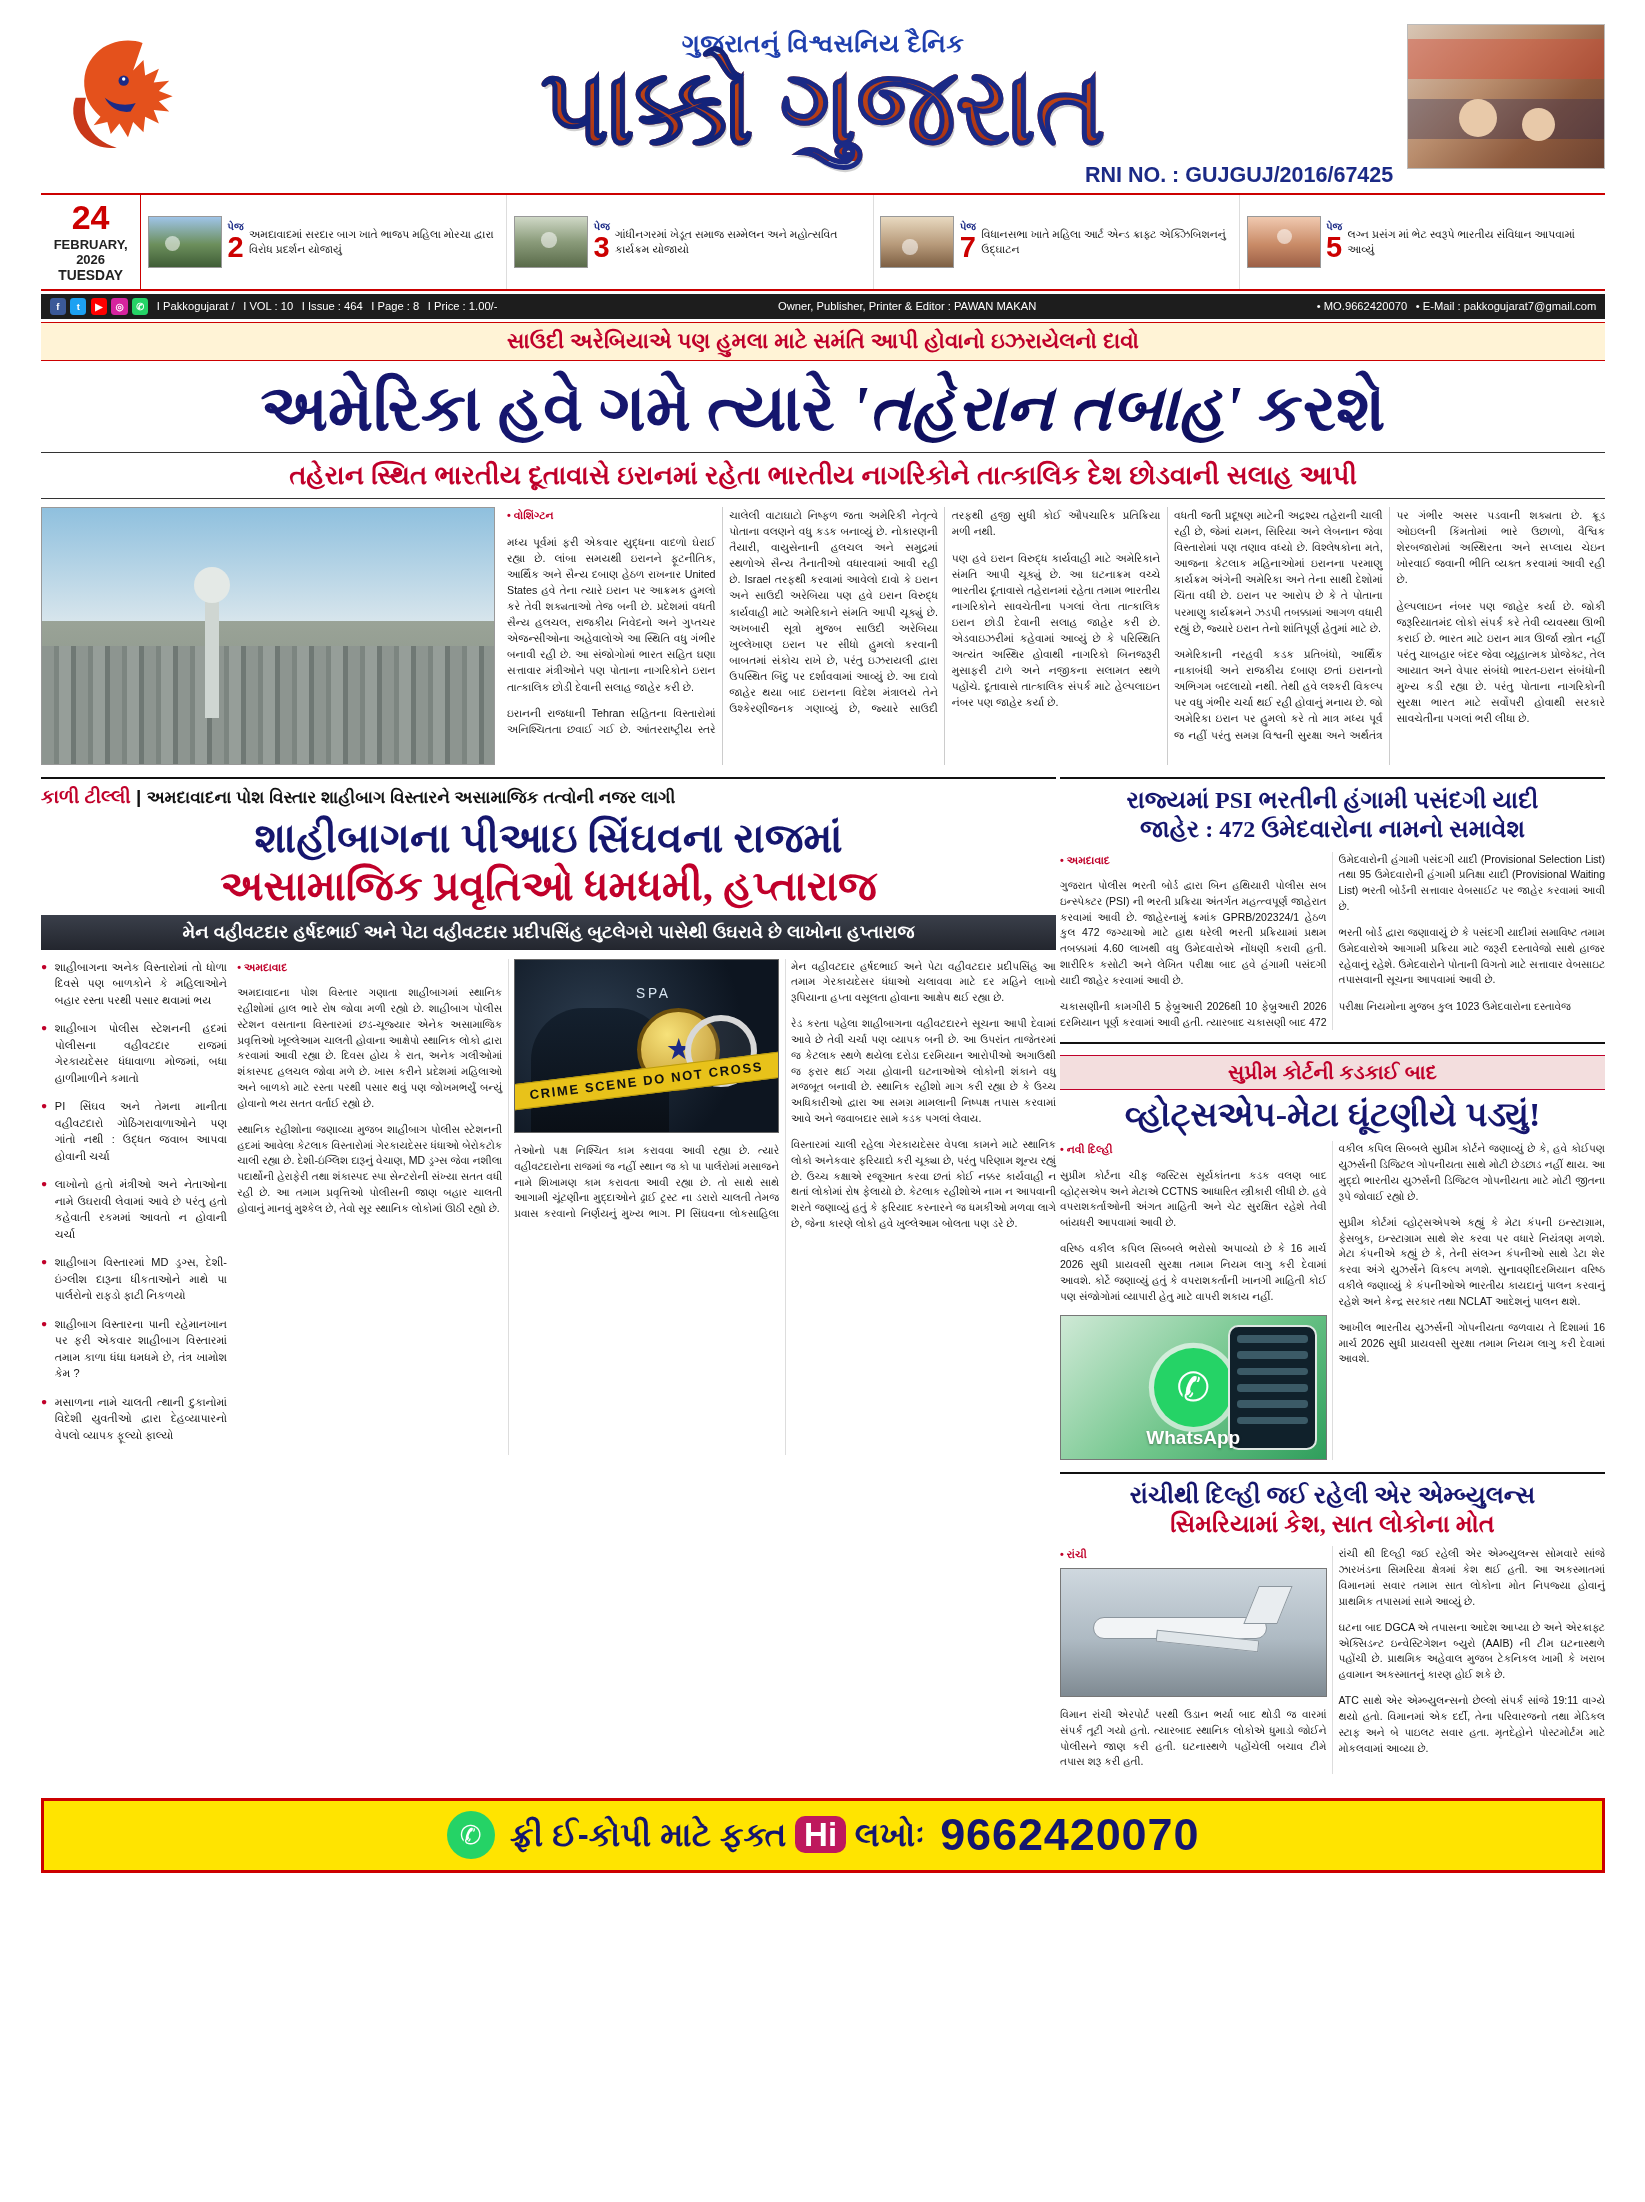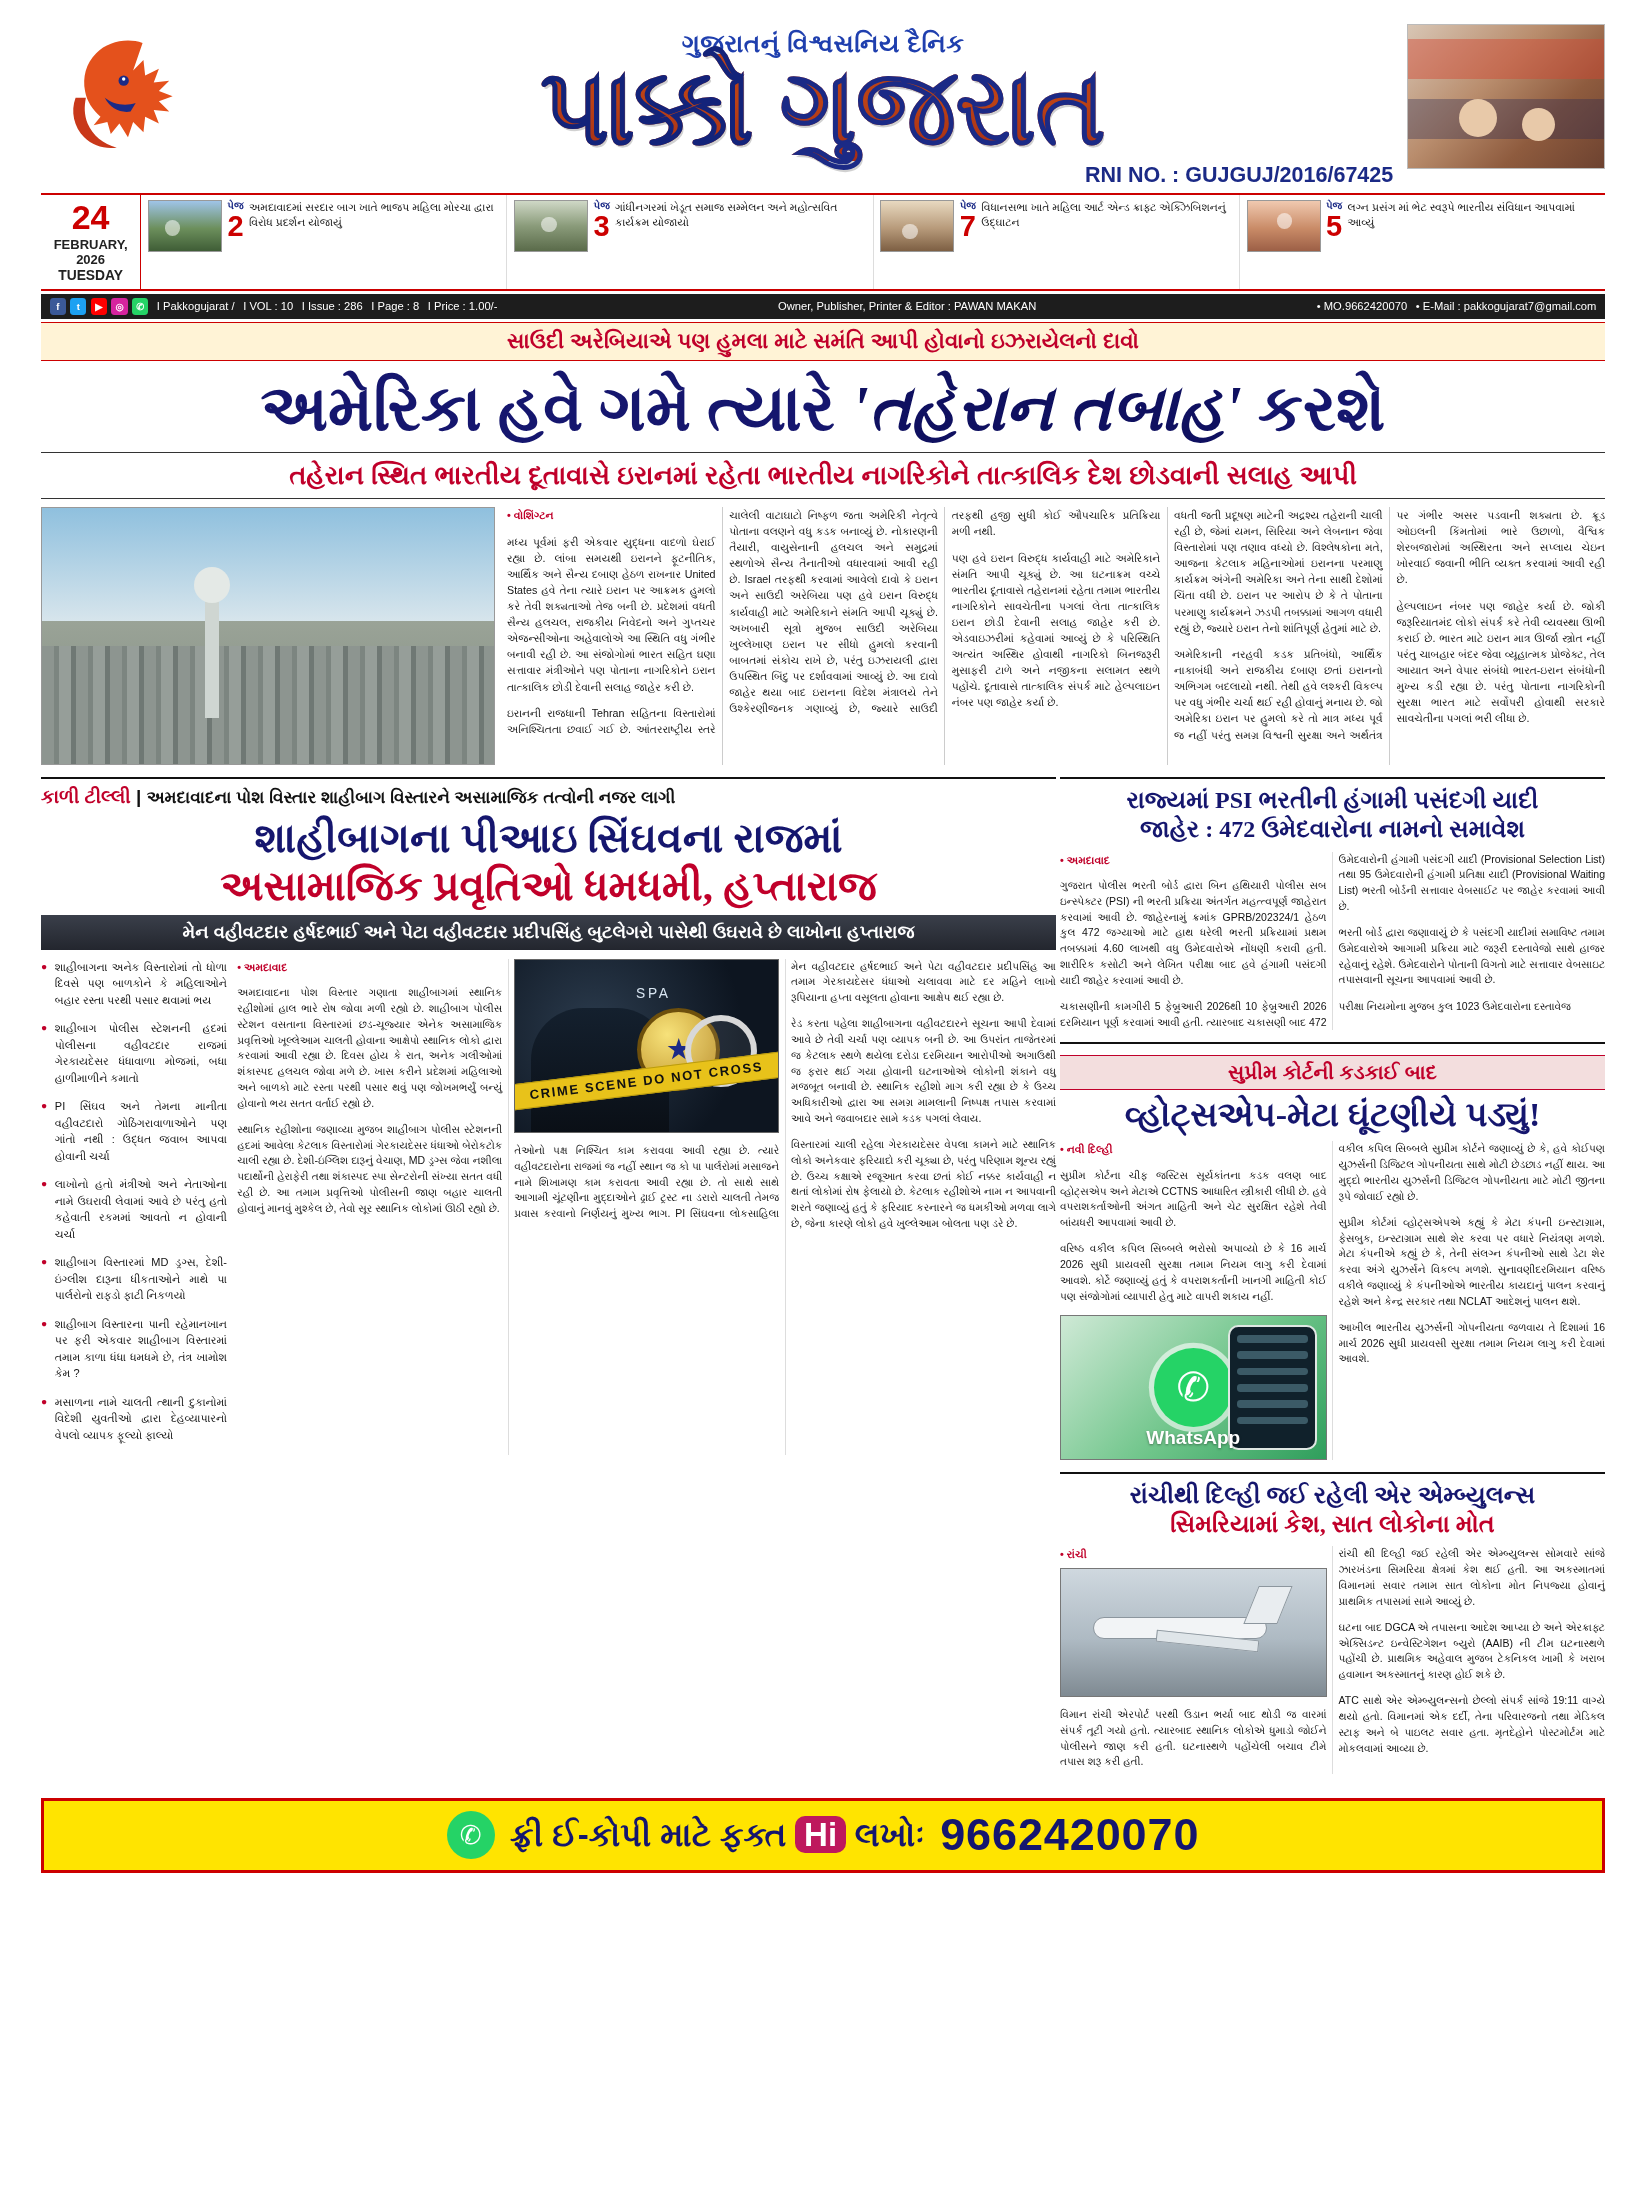--- a/index.html
+++ b/index.html
@@ -50,21 +50,21 @@
   
   .strip { display:flex; align-items:stretch; margin-top:5.2px; border-top:2.6px solid #c00; border-bottom:2.6px solid #c00; }
   .datebox {
     width:112px; text-align:center; padding:5.2px 1.7px; border-right:1.7px solid #c00;
     display:flex; flex-direction:column; justify-content:center;
   }
   .datebox .d { font-size:34px; color:#c00; font-weight:bold; line-height:1; }
   .datebox .m { font-size:13px; color:#222; font-weight:bold; margin-top:2.6px;}
   .datebox .w { font-size:13.8px; color:#222; font-weight:bold; margin-top:1.7px;}
   .promos { display:flex; flex:1 1 auto; }
-  .promo { display:flex; align-items:flex-start; gap:5.2px; padding:5.2px 6.9px; border-right:0.9px solid #ddd; flex:1 1 0; }
+  .promo { display:flex; align-items:center; gap:5.2px; padding:5.2px 6.9px; border-right:0.9px solid #ddd; flex:1 1 0; }
   .promo:last-child { border-right:0; }
   .promo .thumb {
     width:74px; height:52px; flex:0 0 auto; border:0.9px solid #999; overflow:hidden; position:relative;
   }
   .t1 { background:linear-gradient(180deg,#9fc4e8,#6c8f5c 55%,#3f5d36); }
   .t2 { background:linear-gradient(180deg,#cfd8c6,#8a9b7a 50%,#5a6b4a); }
   .t3 { background:linear-gradient(180deg,#e8d9c0,#b79a7a 55%,#7d5f43); }
   .t4 { background:linear-gradient(180deg,#f0c9b0,#c98b67 55%,#9c5f46); }
   .promo .thumb .dot { position:absolute; width:15.5px;height:15.5px;border-radius:50%;background:rgba(255,255,255,.55); }
   .pgno { font-size:29px; font-weight:bold; color:#c00; line-height:1; }
@@ -305,21 +305,21 @@
   <div class="infobar">
     <div class="socials">
       <span class="s-fb">f</span>
       <span class="s-tw">t</span>
       <span class="s-yt">▶</span>
       <span class="s-ig">◎</span>
       <span class="s-wa">✆</span>
     </div>
     <span class="seg">I Pakkogujarat /</span>
     <span class="seg">I VOL : 10</span>
-    <span class="seg">I Issue : 286</span>
+    <span class="seg">I Issue : 464</span>
     <span class="seg">I Page : 8</span>
     <span class="seg">I Price : 1.00/-</span>
     <span class="grow">Owner, Publisher, Printer &amp; Editor : PAWAN MAKAN</span>
     <span class="seg">• MO.9662420070</span>
     <span class="seg">• E-Mail : pakkogujarat7@gmail.com</span>
   </div>
 
   <div class="kicker">સાઉદી અરેબિયાએ પણ હુમલા માટે સમંતિ આપી હોવાનો ઇઝરાયેલનો દાવો</div>
   <div class="headline">
     <span>અમેરિકા હવે ગમે ત્યારે </span><span class="it">'તહેરાન તબાહ'</span><span> કરશે</span>

